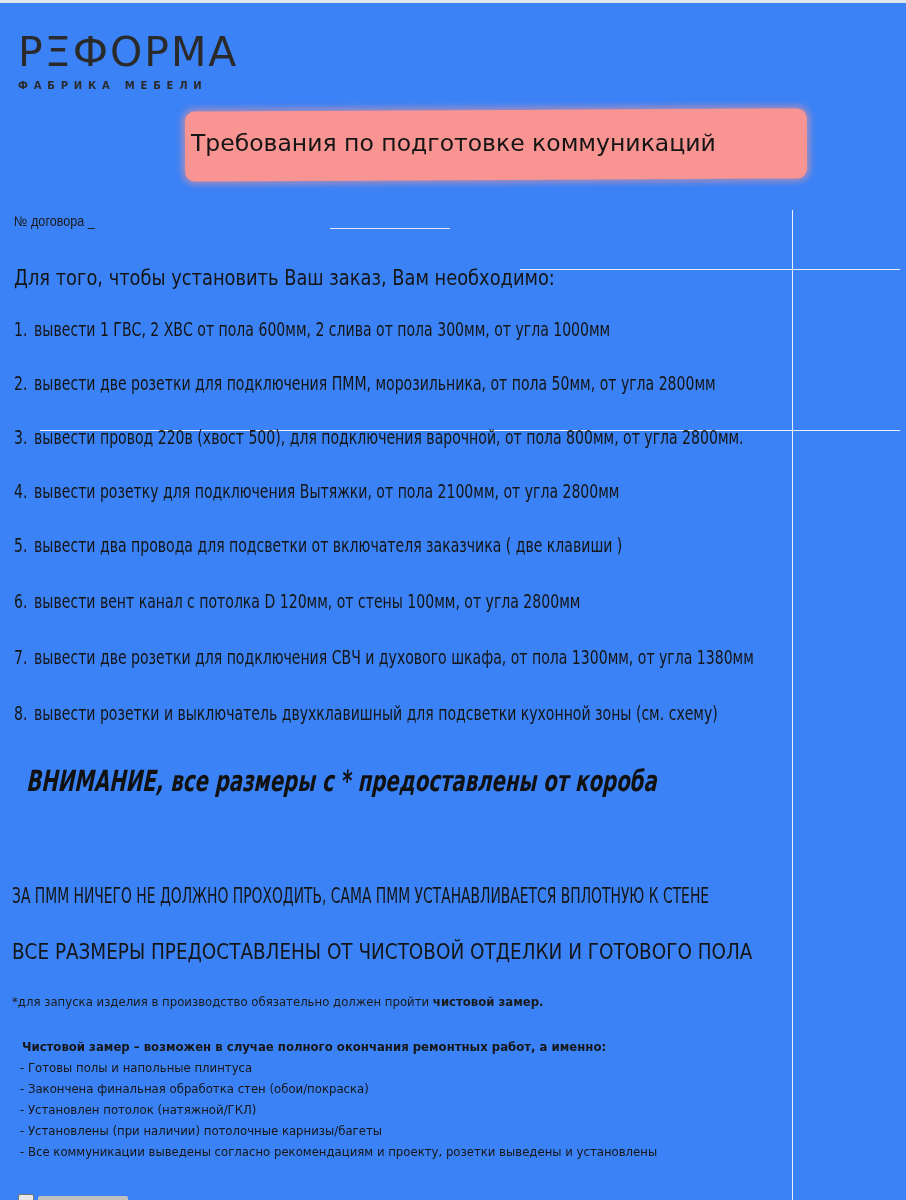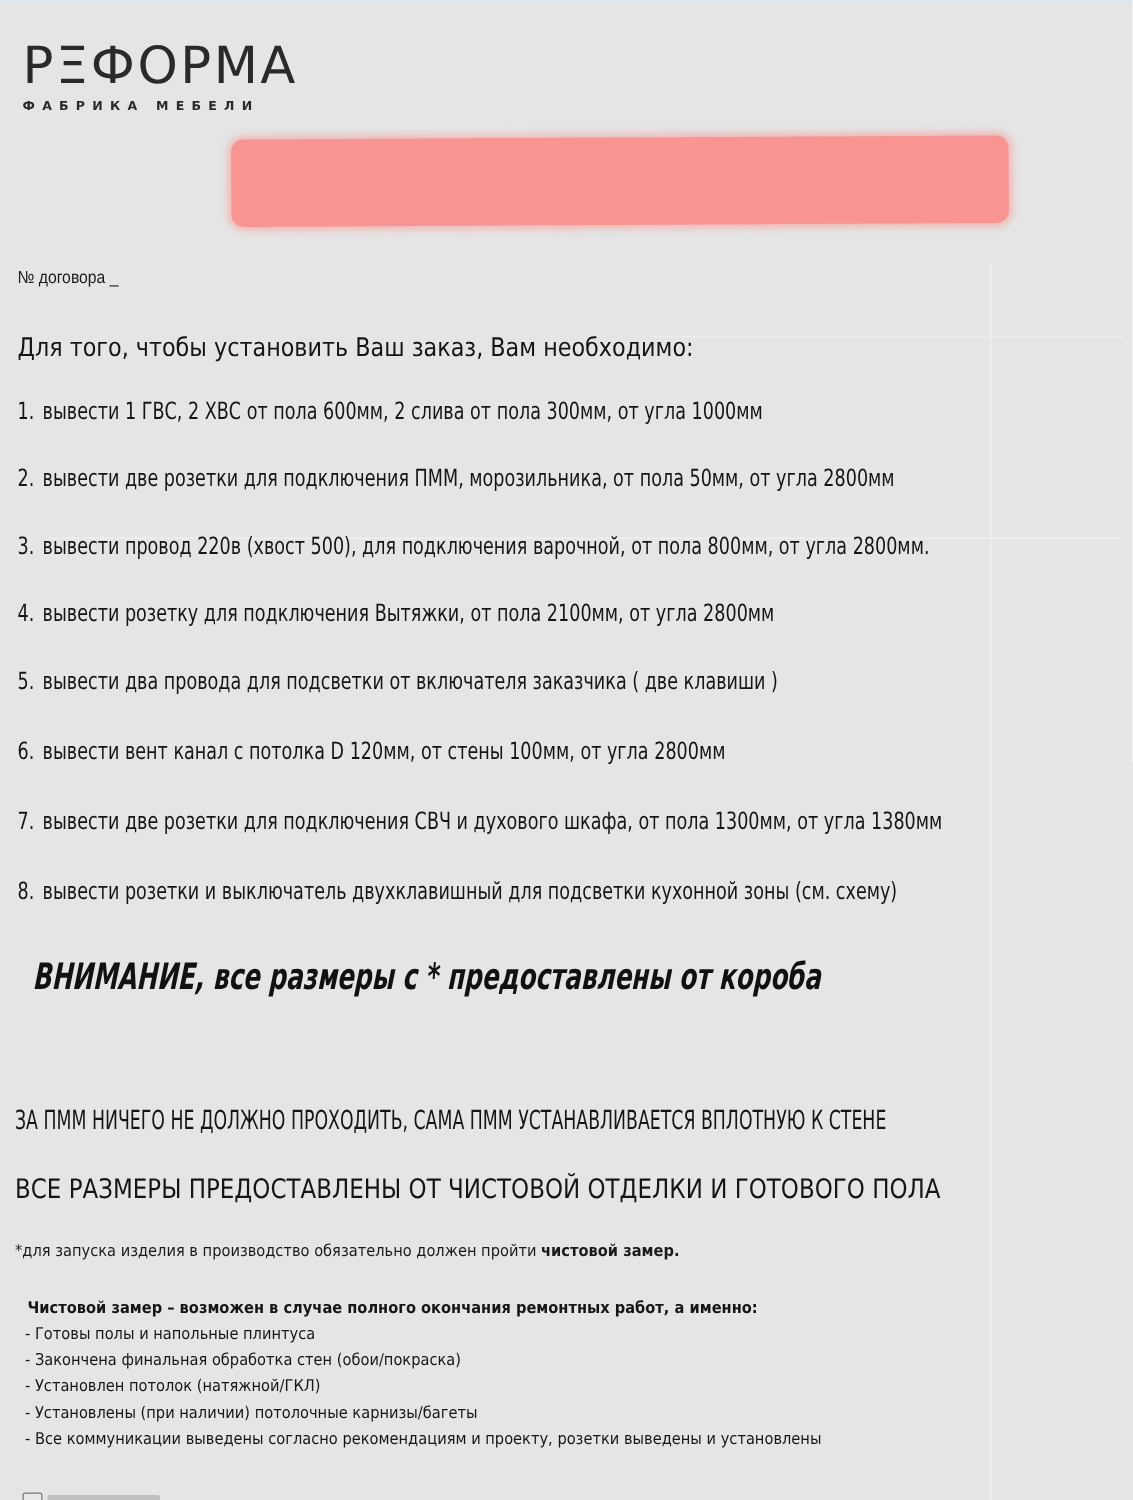--- a/index.html
+++ b/index.html
@@ -11,21 +11,21 @@
     width: 906px;
     height: 1200px;
     position: relative;
     overflow: hidden;
     font-family: "DejaVu Sans", sans-serif;
     color: #161616;
   }
   .page {
     position: absolute;
     inset: 0;
-    background: #e5e5e5;
+    background: #3b82f6;
   }
   .scan-edge {
     position: absolute;
     left: 0; top: 0; right: 0;
     height: 3px;
     background: #dfe6ec;
   }
   .logo {
     position: absolute;
     left: 18px;
@@ -230,20 +230,21 @@
   <div class="faint-line" style="left:520px; top:269px; width:380px; background:#e9edf2;"></div>
   <div class="faint-line" style="left:40px; top:430px; width:860px; background:#eef1f5;"></div>
   <div class="faint-vert" style="left:792px; top:210px; height:990px;"></div>
 
   <div class="logo">
     <div class="logo-name">РΞФОРМА</div>
     <div class="logo-sub">ФАБРИКА МЕБЕЛИ</div>
   </div>
 
   <div class="title-highlight"></div>
+  <div class="title">Требования по подготовке коммуникаций</div>
 
   <div class="contract">№ договора _</div>
 
   <div class="intro">Для того, чтобы установить Ваш заказ, Вам необходимо:</div>
 
   <ol class="req-list">
     <li class="req-item" style="top:0px;">
       <span class="req-num">1.</span><span>вывести 1 ГВС, 2 ХВС от пола 600мм, 2 слива от пола 300мм, от угла 1000мм</span>
     </li>
     <li class="req-item" style="top:54px;">

